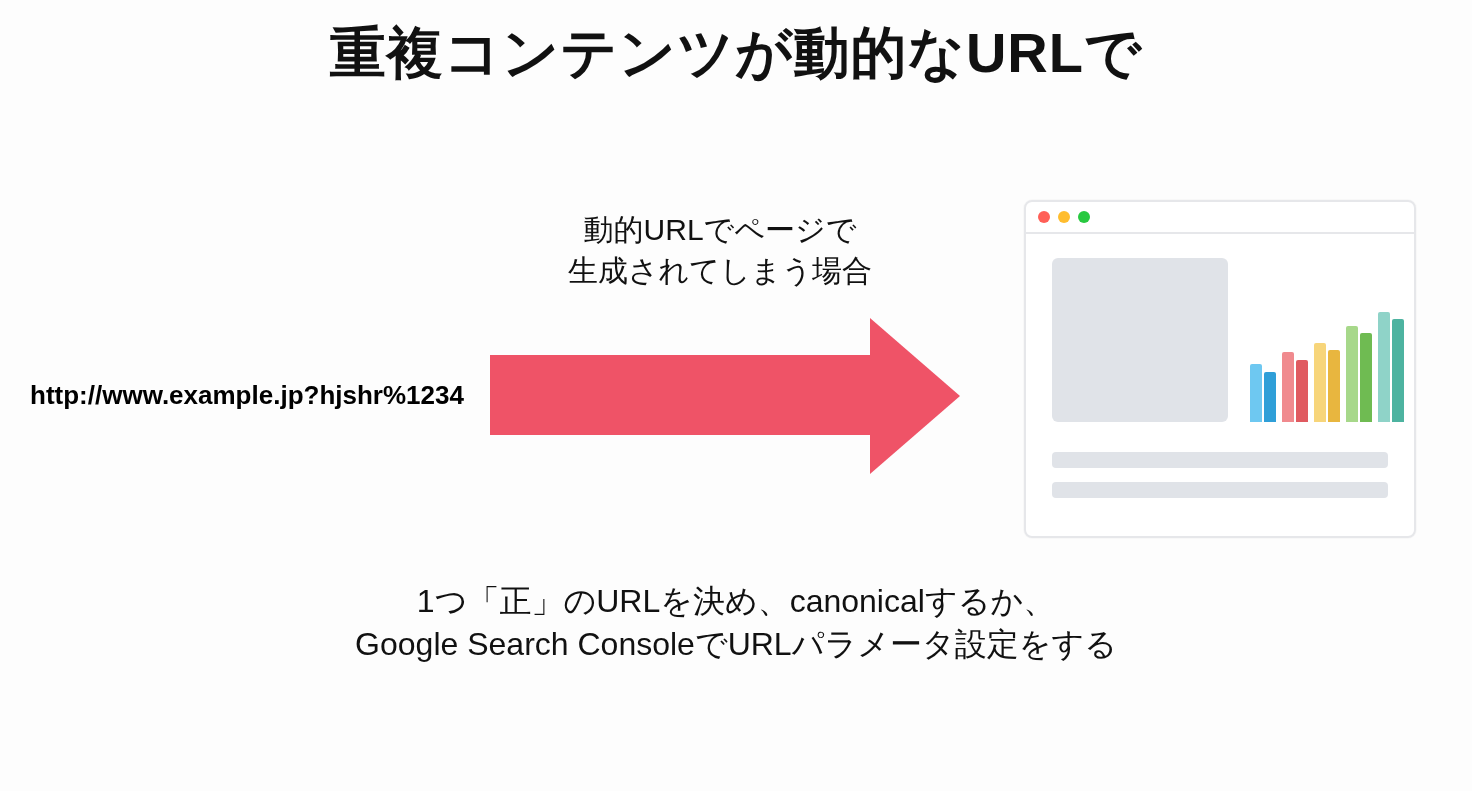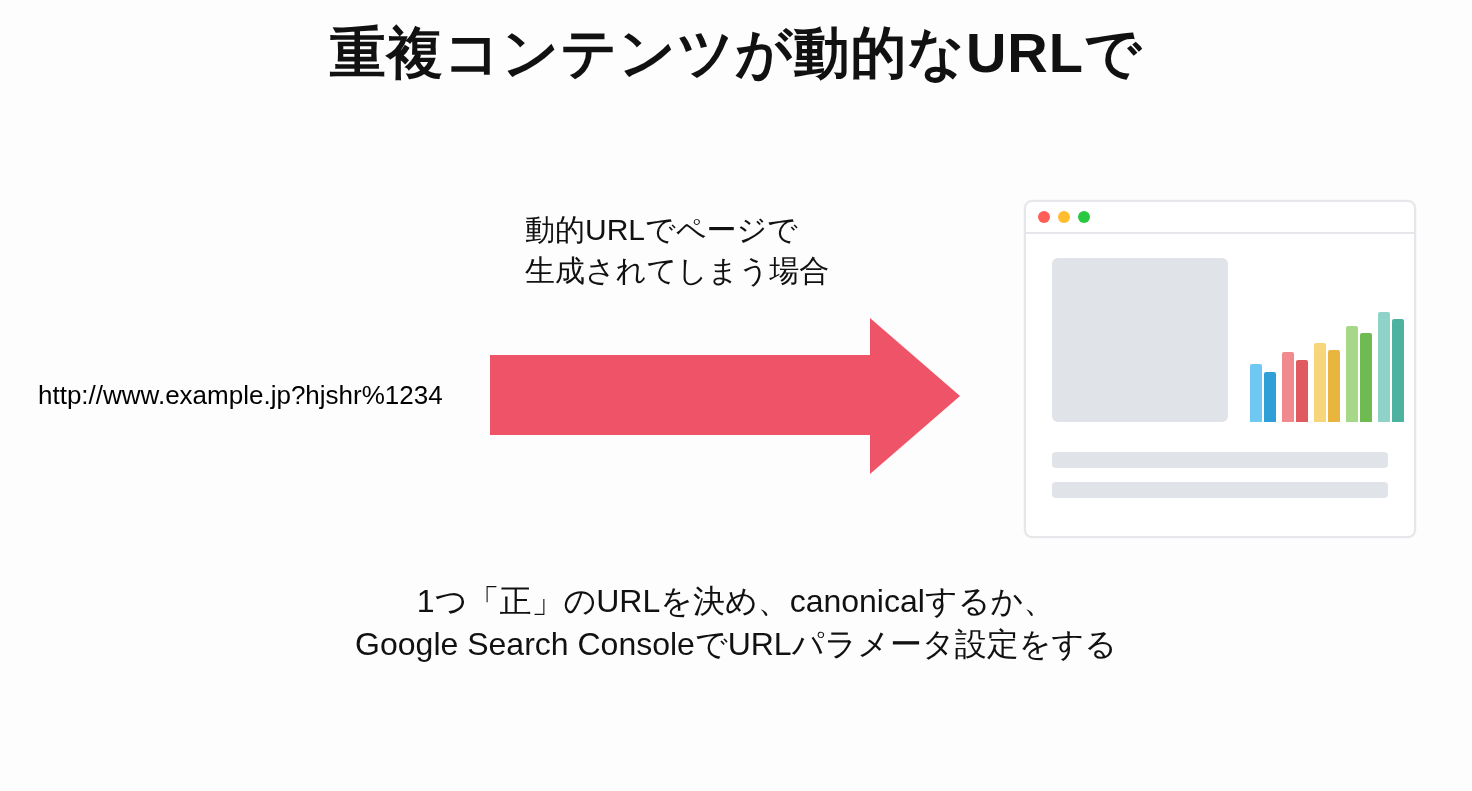--- a/index.html
+++ b/index.html
@@ -1,23 +1,23 @@
 <!DOCTYPE html>
 <html><head>
 <meta charset="utf-8">
 <style>
   * { box-sizing: border-box; margin: 0; padding: 0; }
   html, body { width: 1472px; height: 791px; background: #fdfdfd; font-family: "Hiragino Kaku Gothic ProN", "Yu Gothic", Meiryo, Arial, sans-serif; color: #111; }
   .slide { position: relative; width: 1472px; height: 791px; }
 
   .title { position: absolute; top: 18px; left: 0; right: 0; text-align: center; font-size: 56px; line-height: 1.25; font-weight: 800; letter-spacing: 1px; }
 
-  .url-text { position: absolute; left: 30px; top: 380px; font-size: 26px; font-weight: 400; color: #000; font-family: Arial, sans-serif; margin-left: 8px; }
+  .url-text { position: absolute; left: 30px; top: 380px; font-size: 26px; font-weight: 700; color: #000; font-family: Arial, sans-serif; }
 
-  .caption { position: absolute; left: 525px; top: 210px; width: 390px; text-align: left; font-size: 30px; line-height: 1.35; }
+  .caption { position: absolute; left: 525px; top: 210px; width: 390px; text-align: center; font-size: 30px; line-height: 1.35; }
 
   .arrow-wrap { position: absolute; left: 490px; top: 318px; width: 480px; height: 155px; }
   .arrow-shaft { position: absolute; left: 0; top: 37px; width: 380px; height: 80px; background: #ef5367; }
   .arrow-head { position: absolute; left: 380px; top: 0; width: 0; height: 0; border-top: 78px solid transparent; border-bottom: 78px solid transparent; border-left: 90px solid #ef5367; }
 
   .browser { position: absolute; left: 1024px; top: 200px; width: 392px; height: 338px; background: #ffffff; border: 2px solid #e6e7ea; border-radius: 8px; box-shadow: 0 0 0 1px rgba(0,0,0,0.02); }
   .titlebar { height: 32px; border-bottom: 2px solid #e6e7ea; display: flex; align-items: center; padding-left: 12px; gap: 8px; }
   .dot { width: 12px; height: 12px; border-radius: 50%; }
   .dot.r { background: #ff5f57; }
   .dot.y { background: #ffbd2e; }

